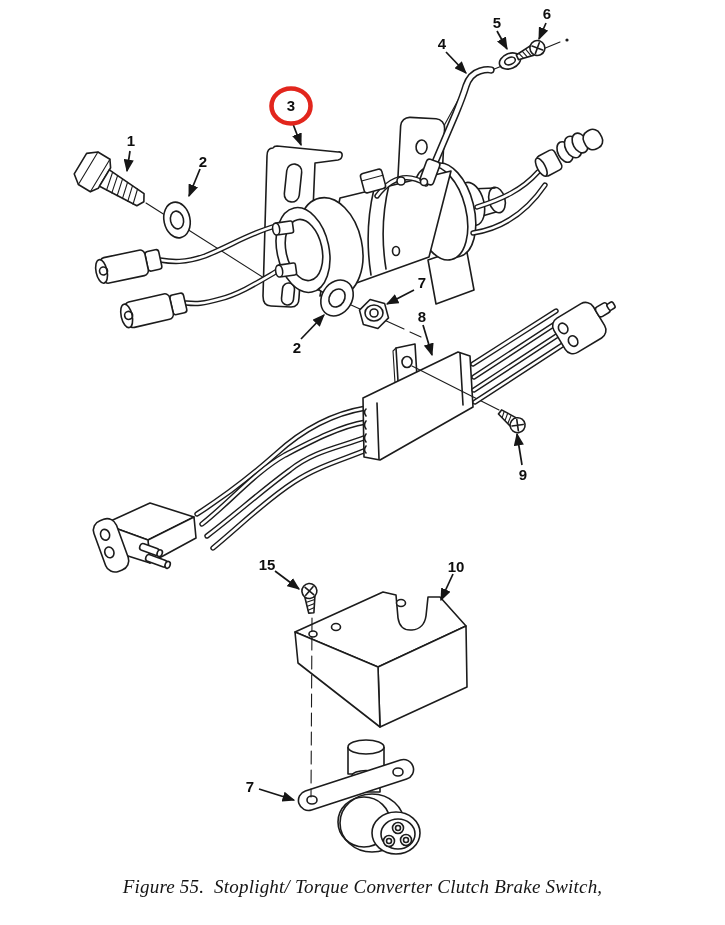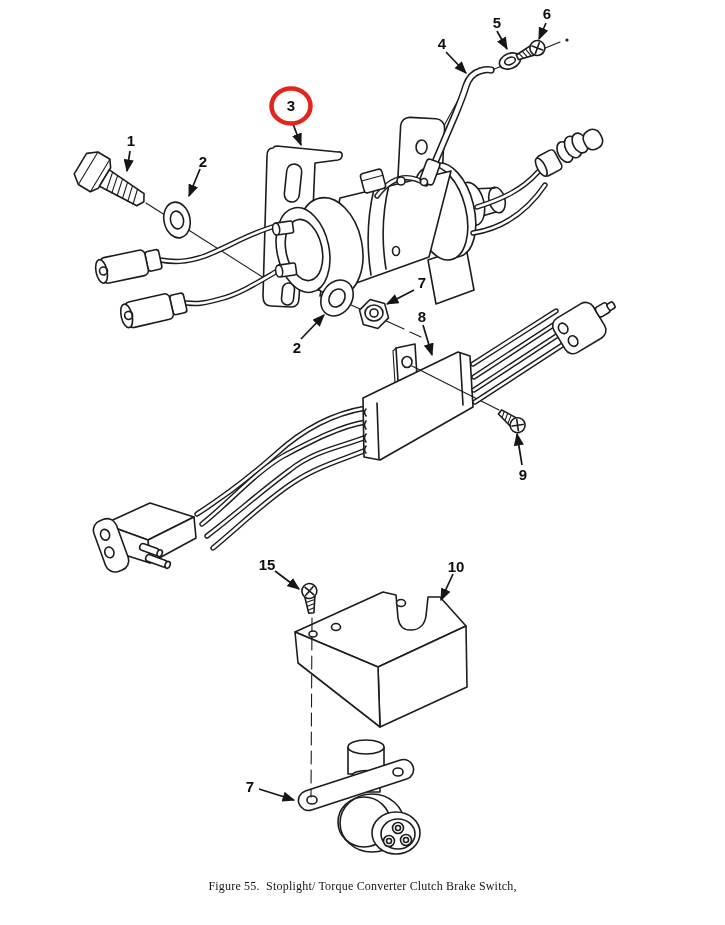--- a/index.html
+++ b/index.html
@@ -14,22 +14,22 @@
   .wi{fill:none;stroke:#ffffff;stroke-width:2.6;stroke-linecap:round;}
   .ro{fill:none;stroke:#1c1c1c;stroke-width:7.4;stroke-linecap:round;}
   .ri{fill:none;stroke:#ffffff;stroke-width:4.4;stroke-linecap:round;}
   .ldr{fill:none;stroke:#161616;stroke-width:1.7;marker-end:url(#arr);}
   
   .callout{position:absolute;transform:translate(-50%,-50%);
            font-weight:bold;font-size:15px;color:#0e0e0e;line-height:1;
            font-family:"Liberation Sans",sans-serif;}
   
   .caption{position:absolute;left:0;top:876px;width:100%;text-align:center;
-           font-family:"Liberation Serif",serif;
-           font-size:12px;line-height:21px;color:#141414;letter-spacing:.2px;}
+           font-family:"Liberation Serif",serif;font-style:italic;
+           font-size:19px;line-height:21px;color:#141414;letter-spacing:.2px;}
 </style>
 </head>
 <body>
 
 <div class="stage">
 
 <svg width="725" height="925" viewBox="0 0 725 925">
   <defs>
     <marker id="arr" viewBox="0 0 10 8" markerWidth="7.5" markerHeight="6" refX="9" refY="4" orient="auto">
       <path d="M0,0 L10,4 L0,8 Z" fill="#161616"></path>

